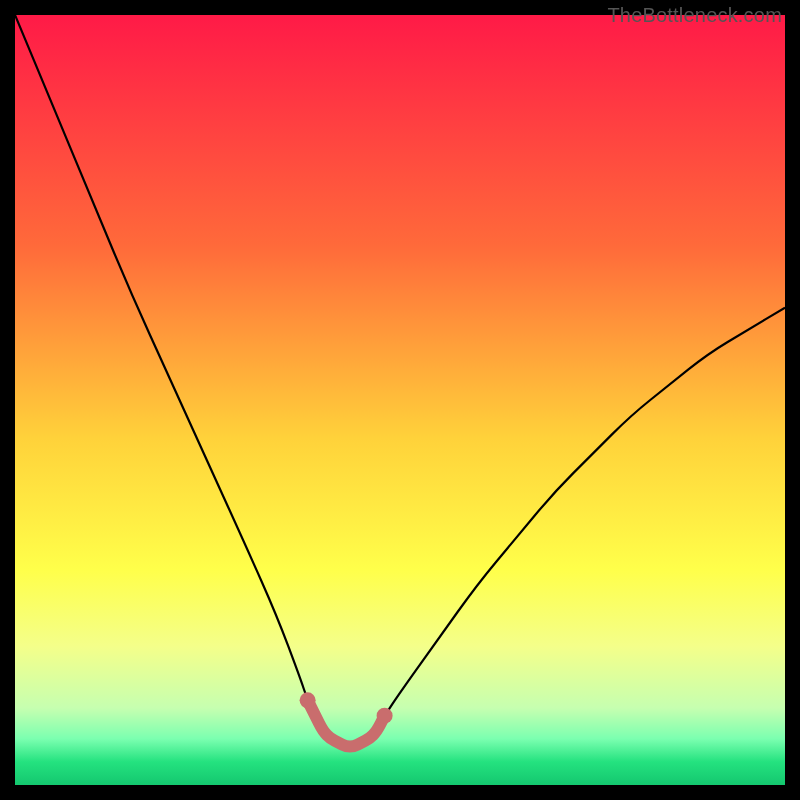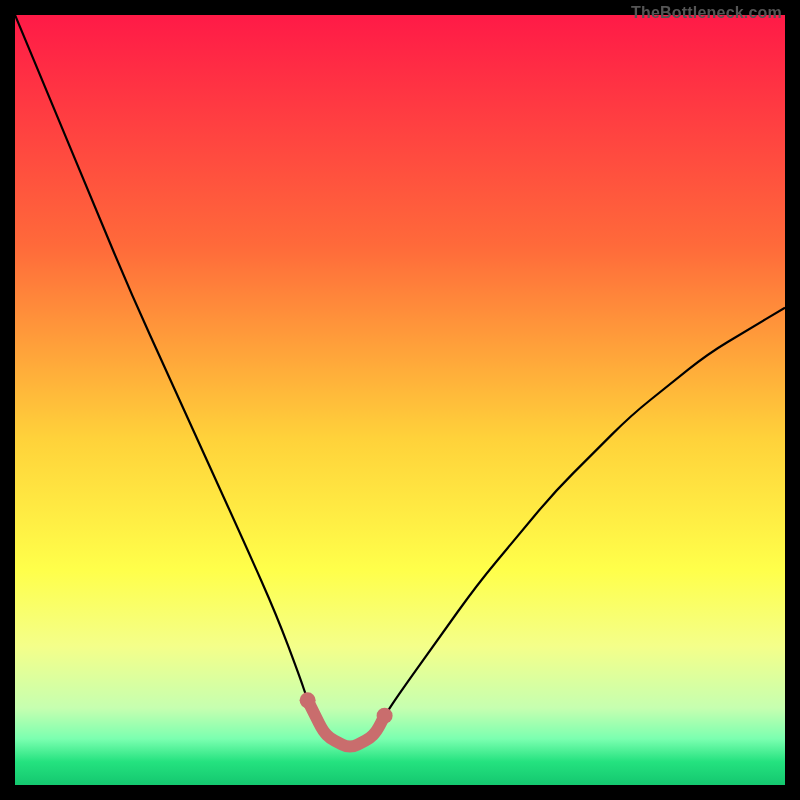--- a/index.html
+++ b/index.html
@@ -21,22 +21,22 @@
     left: 15px;
     top: 15px;
     width: 770px;
     height: 770px;
   }
   .watermark {
     position: absolute;
     top: 4px;
     right: 18px;
     color: #555;
-    font-size: 16px;
-    font-weight: 700;
+    font-size: 20px;
+    font-weight: 400;
     letter-spacing: 0.2px;
     pointer-events: none;
   }
 </style>
 </head>
 <body>
 
 <div class="frame">
   <svg class="plot" viewBox="0 0 770 770">
     <defs>

